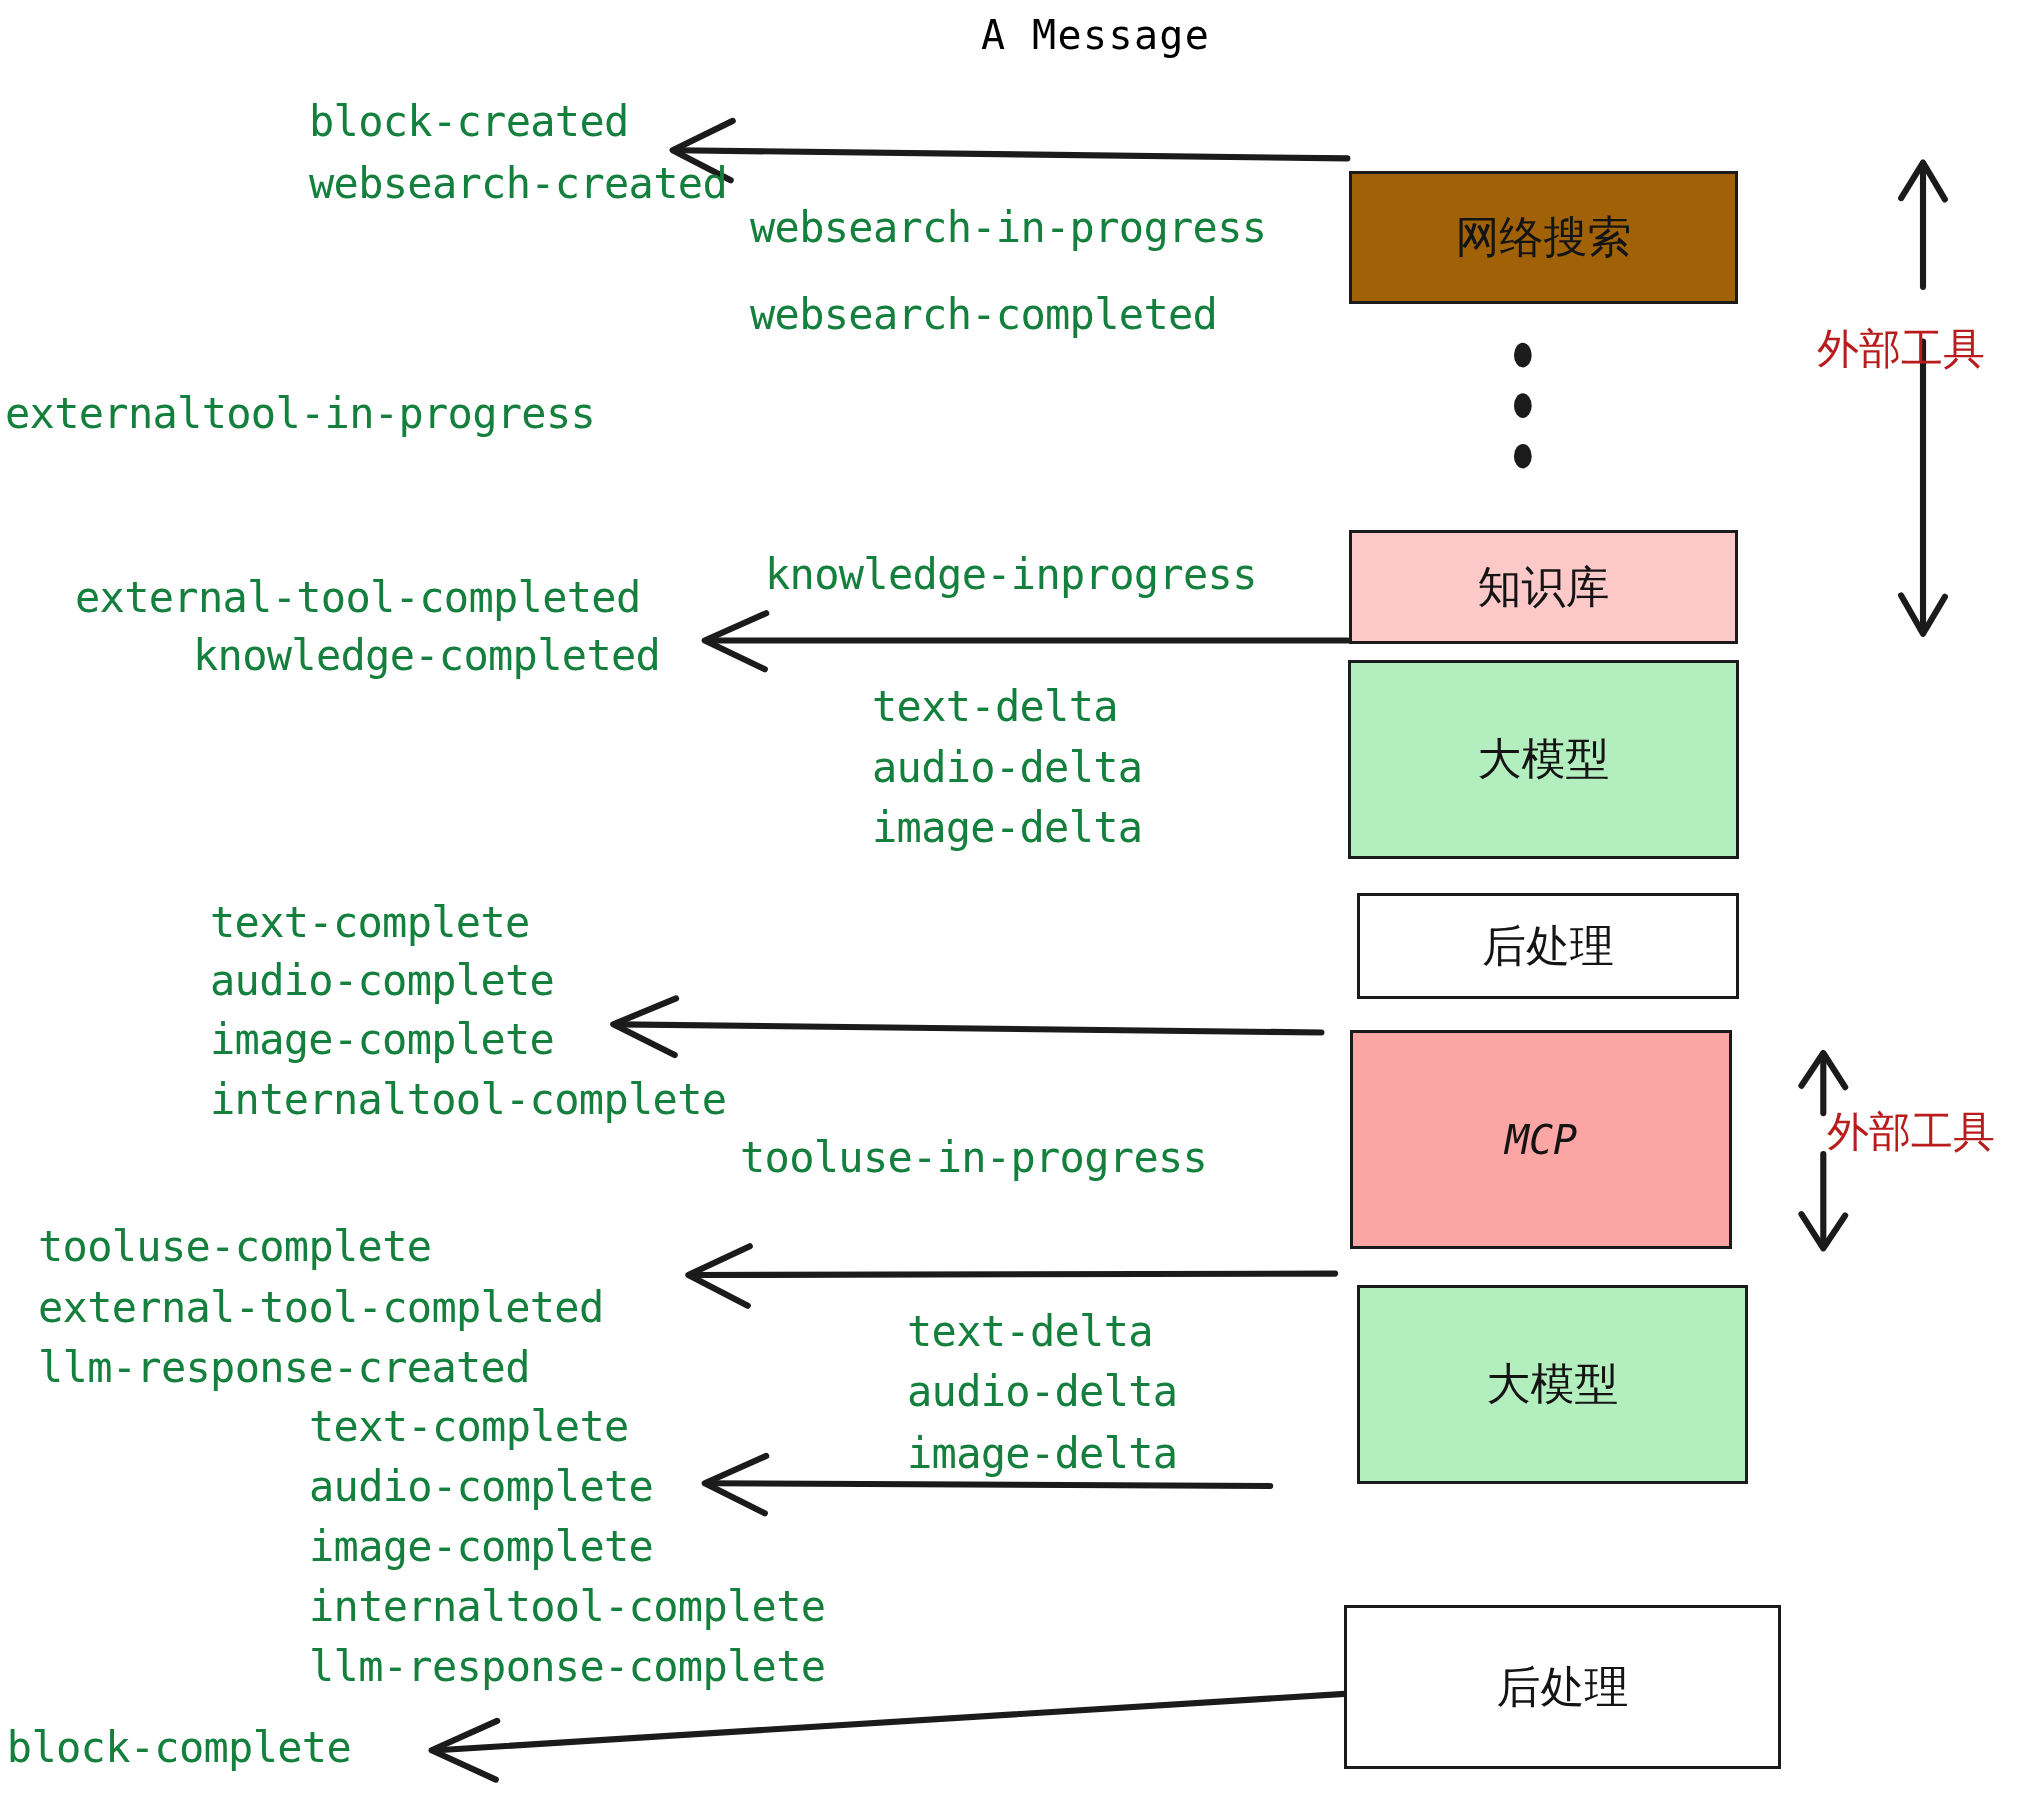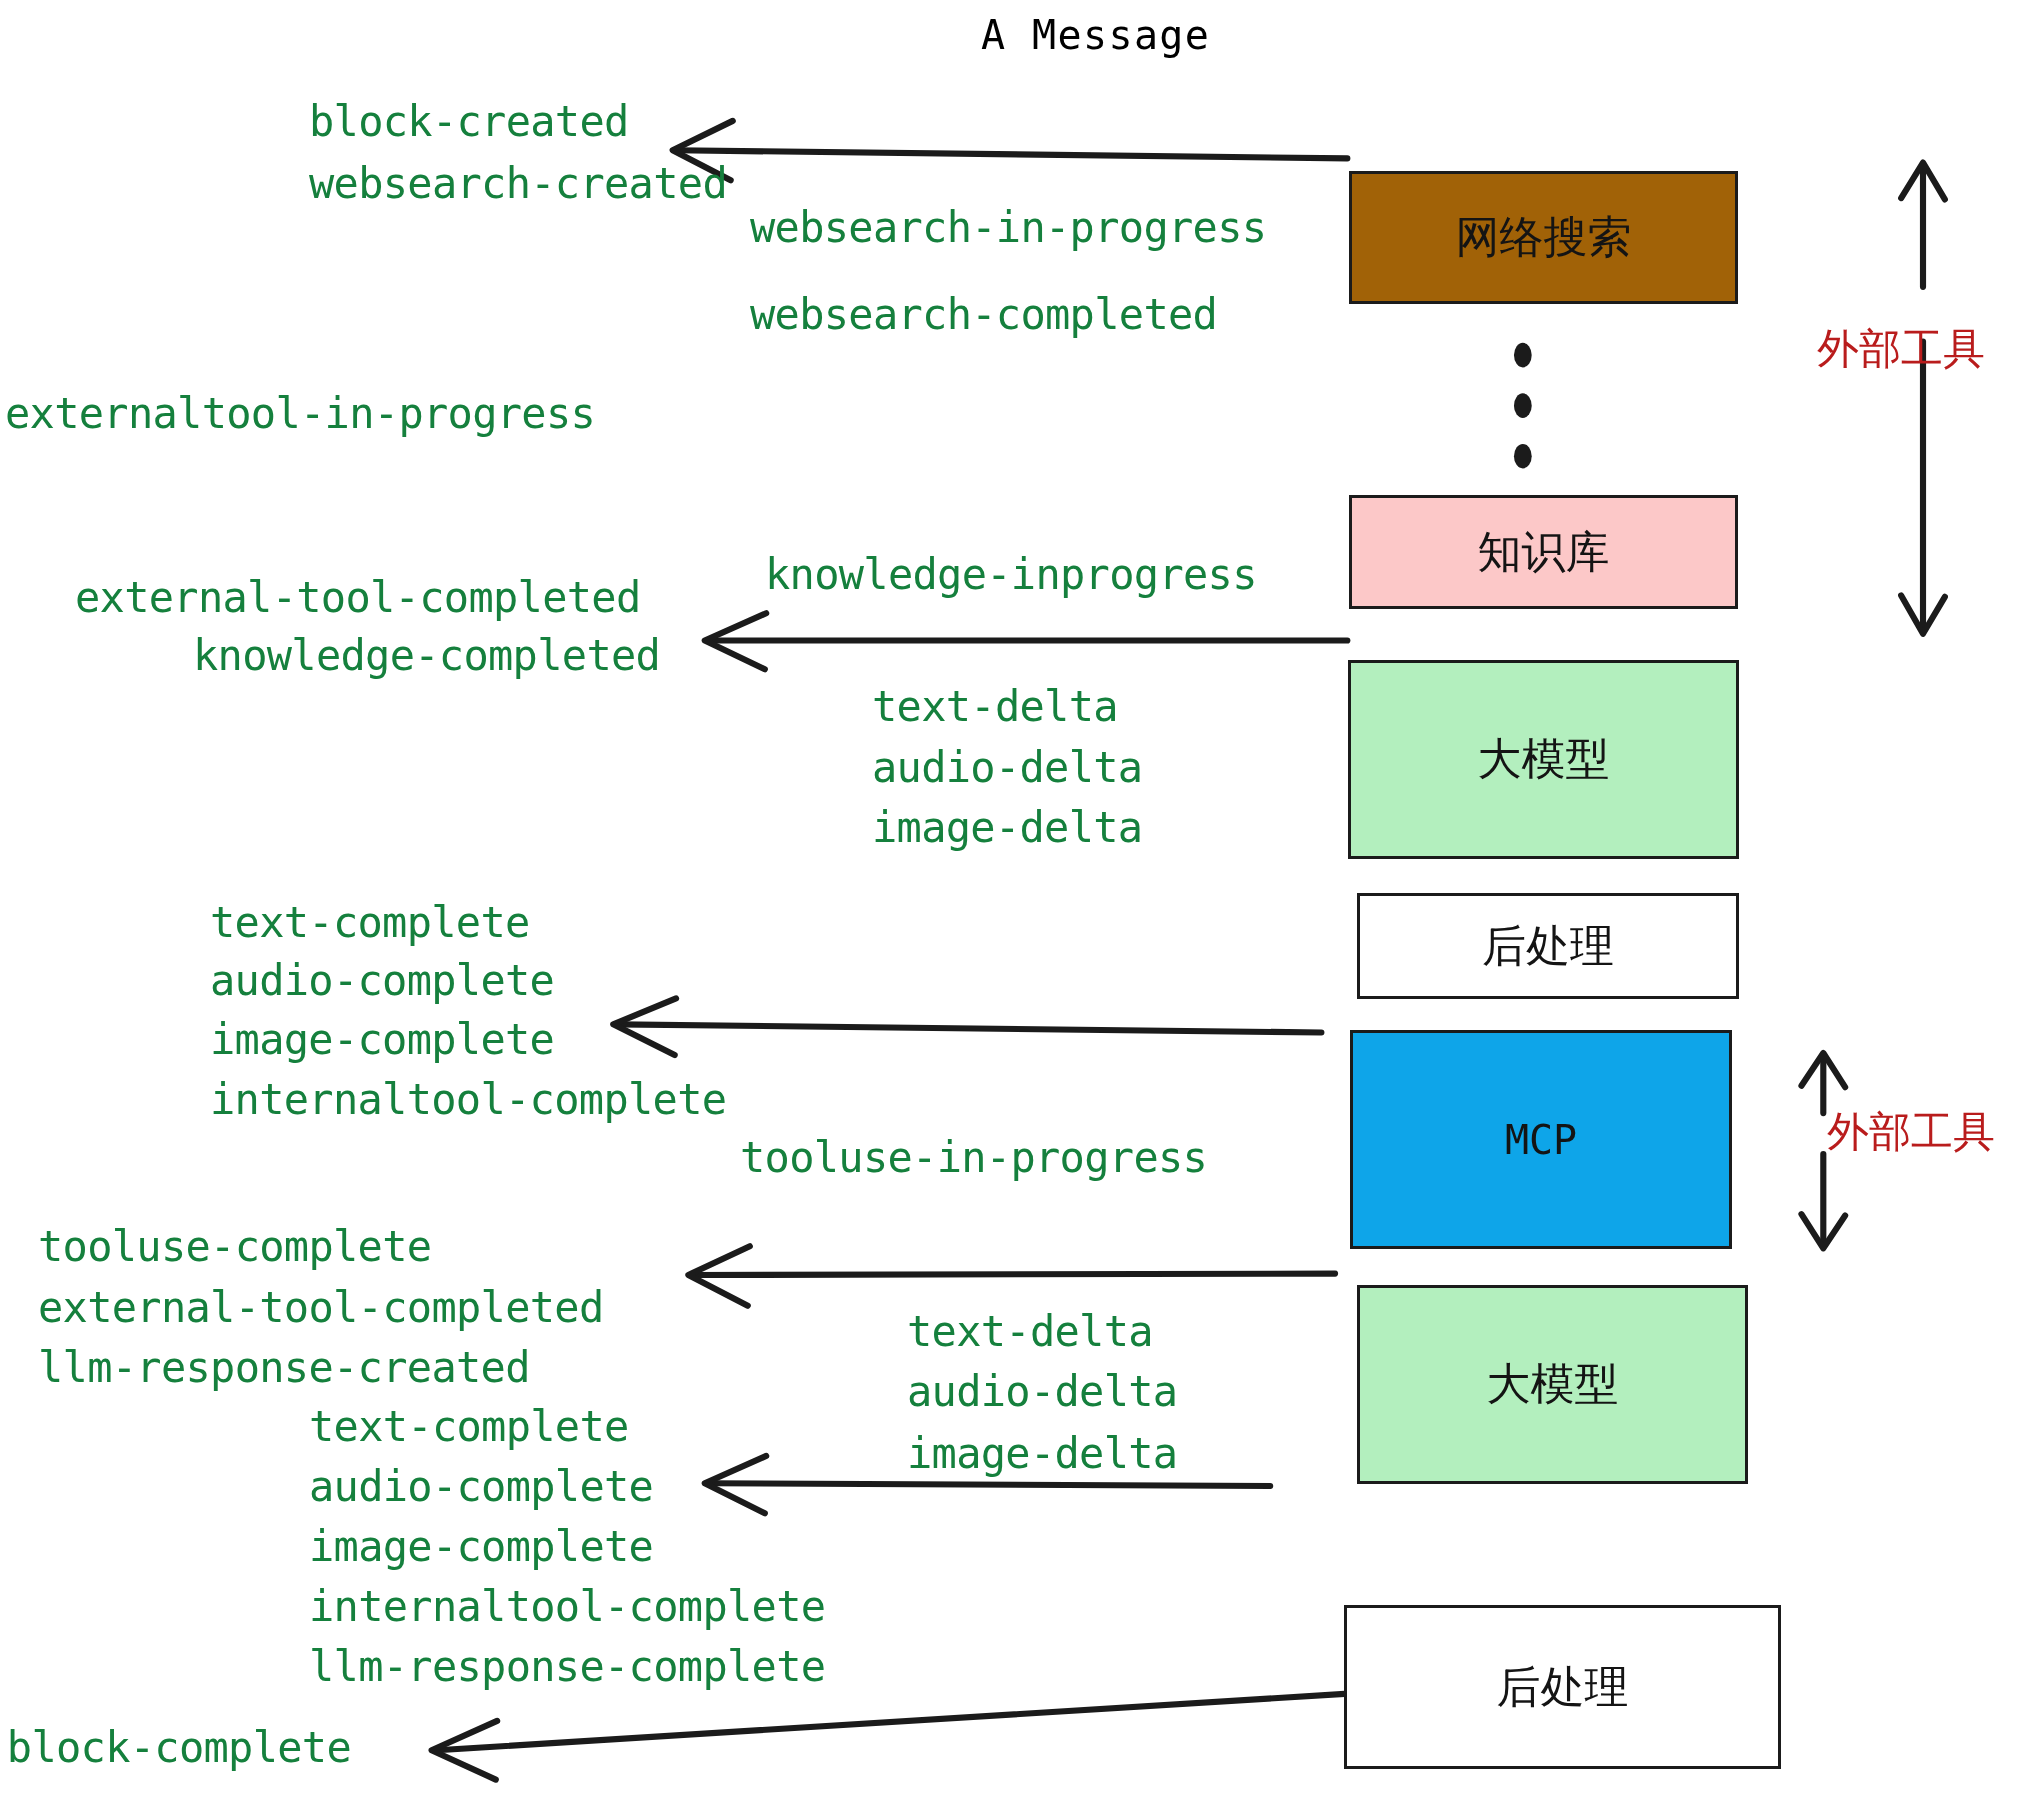--- a/index.html
+++ b/index.html
@@ -126,33 +126,33 @@
       <polyline points="2638,1778 2670,1828 2702,1780" fill="none" stroke="#1b1b1b" stroke-width="9" stroke-linecap="round" stroke-linejoin="round"></polyline>
     </g>
   </svg>
 
   <div class="title" style="left:981px; top:12.3px;">A Message</div>
 
   <div class="node" style="left:1349px; top:171px; width:389px; height:133px; background:#a16207;">
     <span class="boxlabel" style="position:static;">网络搜索</span>
   </div>
 
-  <div class="node" style="left:1349px; top:495px; width:389px; height:114px; background:#fcc8c8;">
+  <div class="node" style="left:1349px; top:530px; width:389px; height:114px; background:#fcc8c8;">
     <span class="boxlabel" style="position:static;">知识库</span>
   </div>
 
   <div class="node" style="left:1348px; top:660px; width:391px; height:199px; background:#b3efbe;">
     <span class="boxlabel" style="position:static;">大模型</span>
   </div>
 
   <div class="node" style="left:1357px; top:893px; width:382px; height:106px; background:#ffffff;">
     <span class="boxlabel" style="position:static;">后处理</span>
   </div>
 
-  <div class="node" style="left:1350px; top:1030px; width:382px; height:219px; background:#0ea5e9;">
+  <div class="node" style="left:1350px; top:1030px; width:382px; height:219px; background:#fca5a5;font-style:italic;">
     <span class="boxlabel mcplabel" style="position:static;">MCP</span>
   </div>
 
   <div class="node" style="left:1357px; top:1285px; width:391px; height:199px; background:#b3efbe;">
     <span class="boxlabel" style="position:static;">大模型</span>
   </div>
 
   <div class="node" style="left:1344px; top:1605px; width:437px; height:164px; background:#ffffff;">
     <span class="boxlabel" style="position:static;">后处理</span>
   </div>

